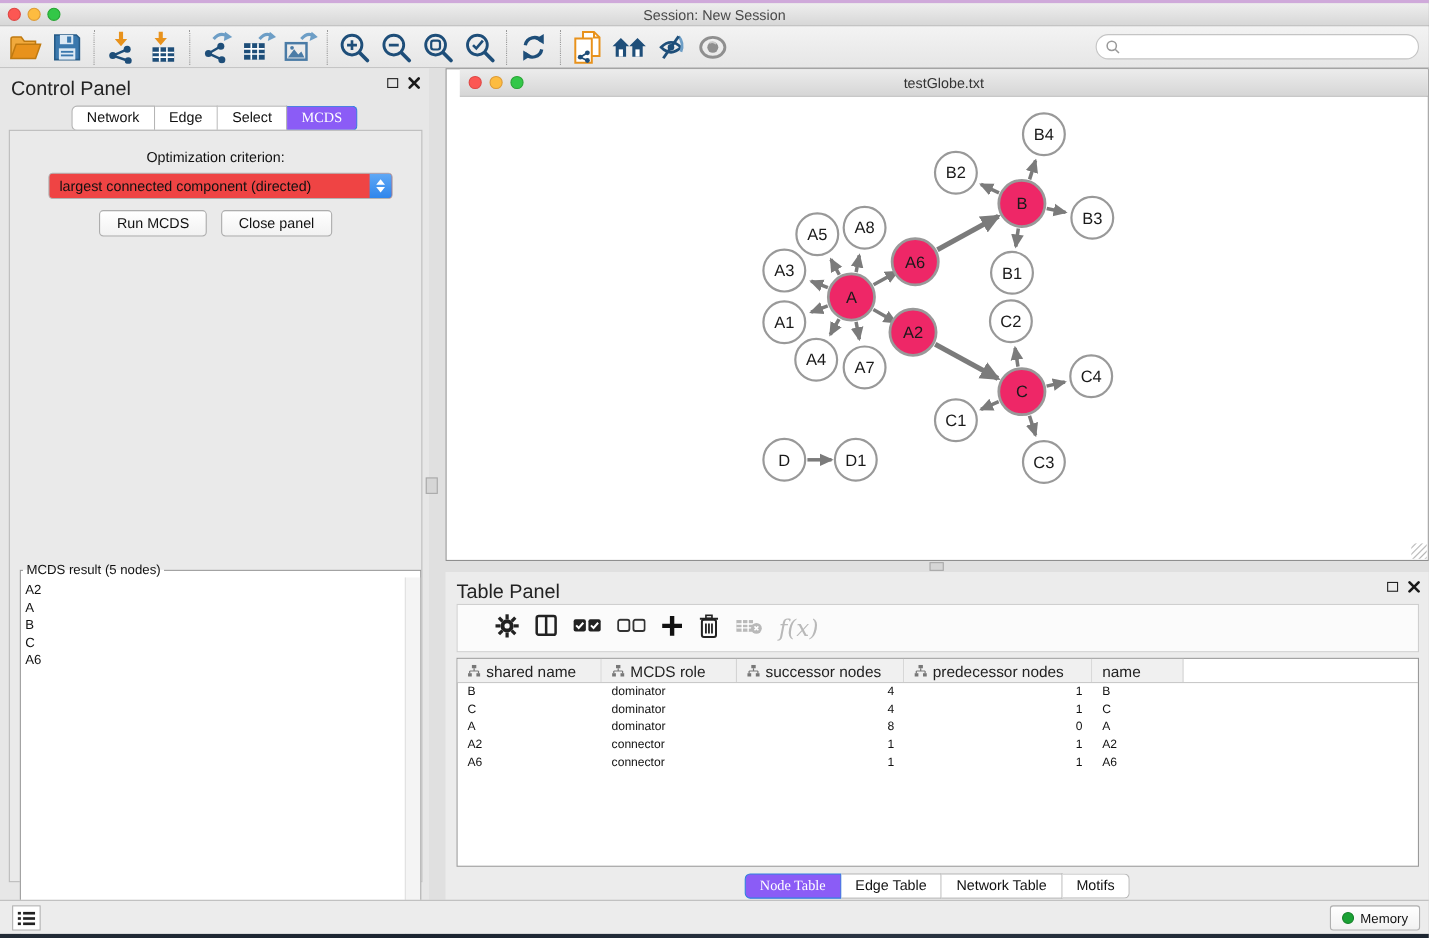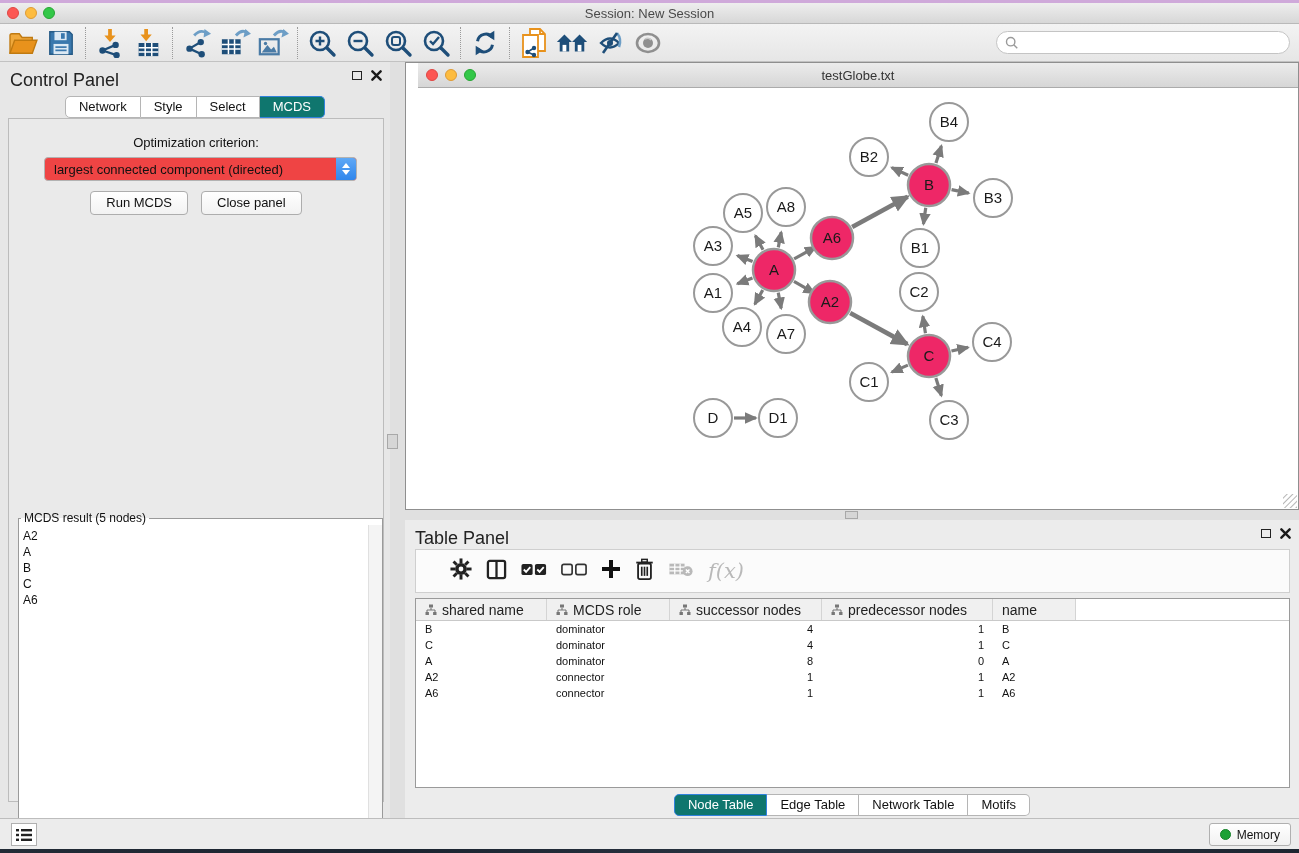--- a/index.html
+++ b/index.html
@@ -39,21 +39,21 @@
   .panel-head { position:relative; height:30px; }
   .panel-head .ph-title { position:absolute; left:10px; top:8px; font-size:18px; color:#222; }
   .panel-head .ph-icons { position:absolute; right:8px; top:8px; display:flex; gap:9px; align-items:center; }
   .float-glyph { width:10px; height:9px; border:1.6px solid #222; display:inline-block; }
   .cp-tabs { position:absolute; left:0; top:34px; width:100%; display:flex; justify-content:center; }
   .seg { display:flex; }
   .seg .t { background:#fff; border:1px solid #b5b5b5; border-left:none; font-size:13px; color:#111;
     padding:2px 13px 3px; cursor:default; }
   .seg .t:first-child { border-left:1px solid #b5b5b5; border-radius:5px 0 0 5px; }
   .seg .t:last-child { border-radius:0 5px 5px 0; }
-  .seg .t.active { background:#0f766e; border-color:#3182dd; color:#fff; }
+  .seg .t.active { background:#8b5cf6; border-color:#3182dd; color:#fff;font-family:Liberation Serif, serif; }
   .cp-body { position:absolute; left:8px; top:56px; width:376px; height:684px;
     background:#eaeaea; border:1px solid #bcbcbc; }
   .opt-label { margin-top:16px; text-align:center; font-size:13px; color:#111; }
   .dropdown { position:absolute; left:35px; top:38px; width:313px; height:24px; background:#ef4444;
     border:1px solid #b2b2b2; border-radius:4px; display:flex; align-items:center; }
   .dropdown .dd-text { flex:1; font-size:13px; color:#111; padding-left:9px; white-space:nowrap; overflow:hidden; }
   .dropdown .dd-spin { width:20px; height:22px; background:linear-gradient(#5fa8f5,#2f86ec);
     border-radius:0 3px 3px 0; display:flex; flex-direction:column; align-items:center; justify-content:center; gap:2px; }
   .dd-spin .up, .dd-spin .dn { width:0; height:0; border-left:4px solid transparent; border-right:4px solid transparent; }
   .dd-spin .up { border-bottom:5px solid #fff; }
@@ -278,21 +278,21 @@
         <span class="ph-icons">
           <span class="float-glyph"></span>
           <svg width="11" height="11" viewBox="0 0 12 12">
             <path d="M1.5 1.5 L10.5 10.5 M10.5 1.5 L1.5 10.5" stroke="#1a1a1a" stroke-width="2.6" stroke-linecap="round"></path>
           </svg>
         </span>
       </div>
       <div class="cp-tabs">
           <div class="seg" id="cp-tabs">
             <div class="t">Network</div>
-            <div class="t">Style</div>
+            <div class="t">Edge</div>
             <div class="t">Select</div>
             <div class="t active">MCDS</div>
           </div>
         </div>
       <div class="cp-body">
         <div class="opt-label">Optimization criterion:</div>
         <div class="dropdown">
           <span class="dd-text">largest connected component (directed)</span>
           <span class="dd-spin">
               <span class="up"></span>

